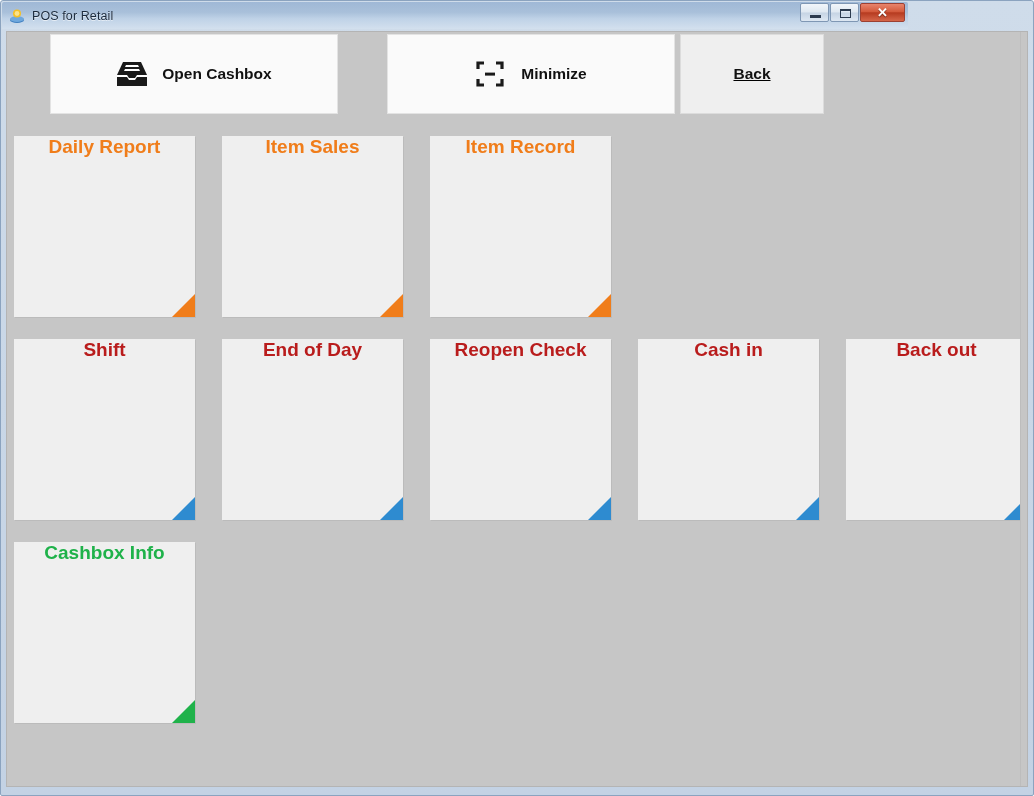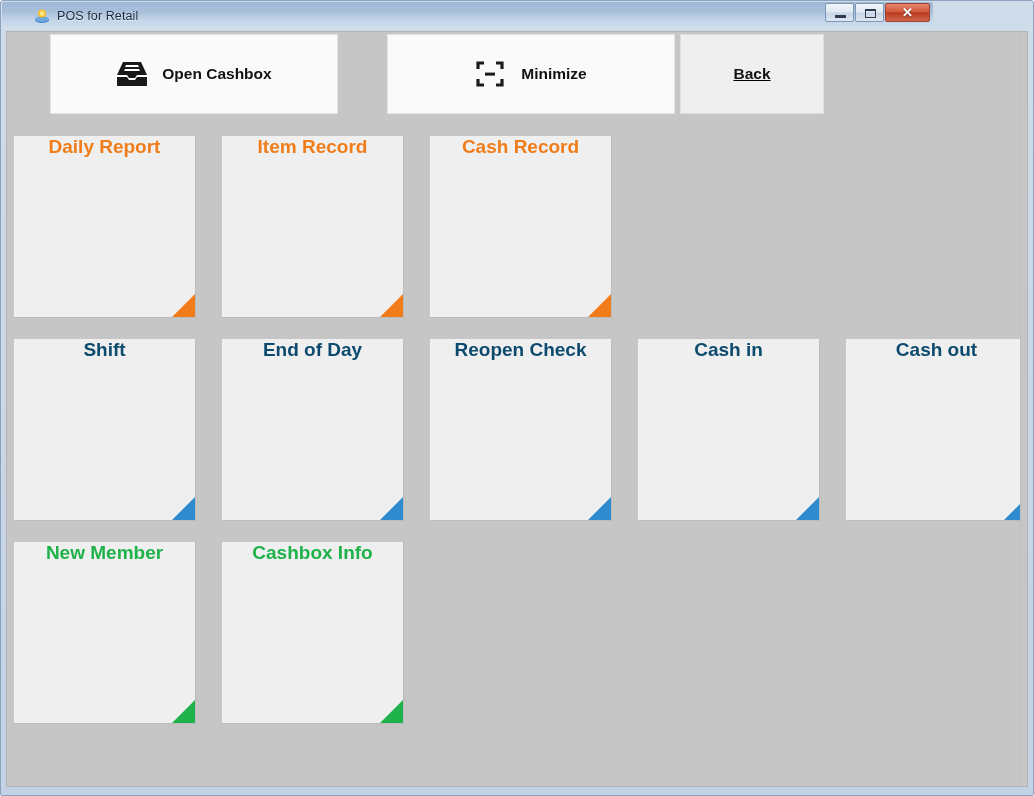--- a/index.html
+++ b/index.html
@@ -30,21 +30,20 @@
   
   .titlebar {
     position: absolute;
     left: 1px; top: 1px;
     width: 906px;
     height: 27px;
     background: linear-gradient(180deg, #9fb8d6 0%, #a9c0da 38%, #bfd2e7 62%, #d3e0ee 100%);
     display: flex;
     align-items: center;
     border-radius: 2px 2px 0 0;
-    padding-left: 25px;
   }
   .title-icon {
     width: 18px; height: 18px;
     margin-left: 6px;
     margin-right: 6px;
     position: relative;
     flex: 0 0 auto;
   }
   .title-text {
     font-size: 12.5px;
@@ -180,21 +179,21 @@
     right: 0; bottom: 0;
     width: 0; height: 0;
     border-style: solid;
     border-width: 0 0 23px 23px;
     border-color: transparent transparent transparent transparent;
   }
   .c-orange { border-bottom-color: #f07d1a; }
   .c-blue   { border-bottom-color: #2e8bd0; }
   .c-green  { border-bottom-color: #1fb24a; }
   .t-orange { color: #f07d1a; }
-  .t-blue   { color: #0c4a6e; }
+  .t-blue   { color: #b91c1c; }
   .t-green  { color: #1fb24a; }
 
   
   .scroll-strip {
     position: absolute;
     right: 0; top: 0;
     width: 6px;
     height: 100%;
     background: #c6c6c6;
     border-left: 1px solid #bdbdbd;
@@ -266,57 +265,53 @@
     </div>
 
     <div class="grid">
 
       <div class="row">
         <div class="tile">
           <span class="tile-label t-orange">Daily Report</span>
           <span class="corner c-orange"></span>
         </div>
         <div class="tile">
+          <span class="tile-label t-orange">Item Sales</span>
+          <span class="corner c-orange"></span>
+        </div>
+        <div class="tile">
           <span class="tile-label t-orange">Item Record</span>
           <span class="corner c-orange"></span>
         </div>
-        <div class="tile">
-          <span class="tile-label t-orange">Cash Record</span>
-          <span class="corner c-orange"></span>
-        </div>
       </div>
 
       <div class="row">
         <div class="tile">
           <span class="tile-label t-blue">Shift</span>
           <span class="corner c-blue"></span>
         </div>
         <div class="tile">
           <span class="tile-label t-blue">End of Day</span>
           <span class="corner c-blue"></span>
         </div>
         <div class="tile">
           <span class="tile-label t-blue">Reopen Check</span>
           <span class="corner c-blue"></span>
         </div>
         <div class="tile">
           <span class="tile-label t-blue">Cash in</span>
           <span class="corner c-blue"></span>
         </div>
         <div class="tile">
-          <span class="tile-label t-blue">Cash out</span>
+          <span class="tile-label t-blue">Back out</span>
           <span class="corner c-blue"></span>
         </div>
       </div>
 
       <div class="row">
-        <div class="tile">
-          <span class="tile-label t-green">New Member</span>
-          <span class="corner c-green"></span>
-        </div>
         <div class="tile">
           <span class="tile-label t-green">Cashbox Info</span>
           <span class="corner c-green"></span>
         </div>
       </div>
     </div>
 
     <div class="scroll-strip"></div>
   </div>
 </div>

